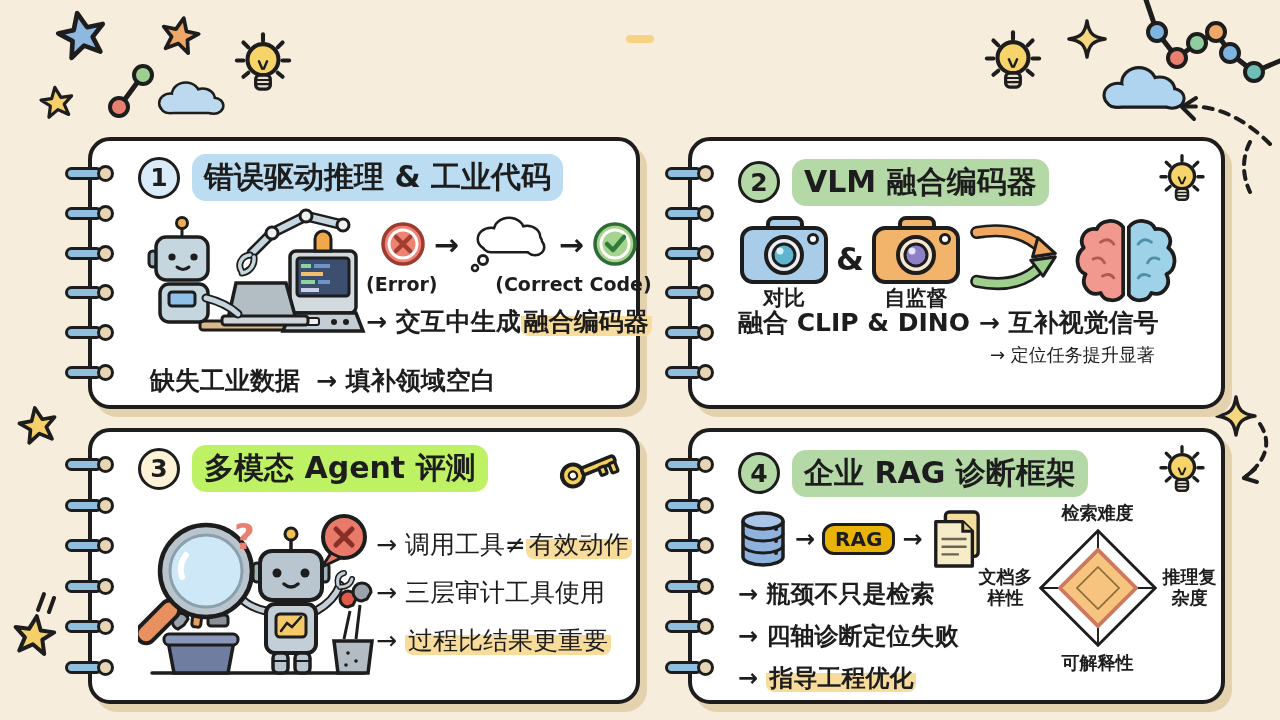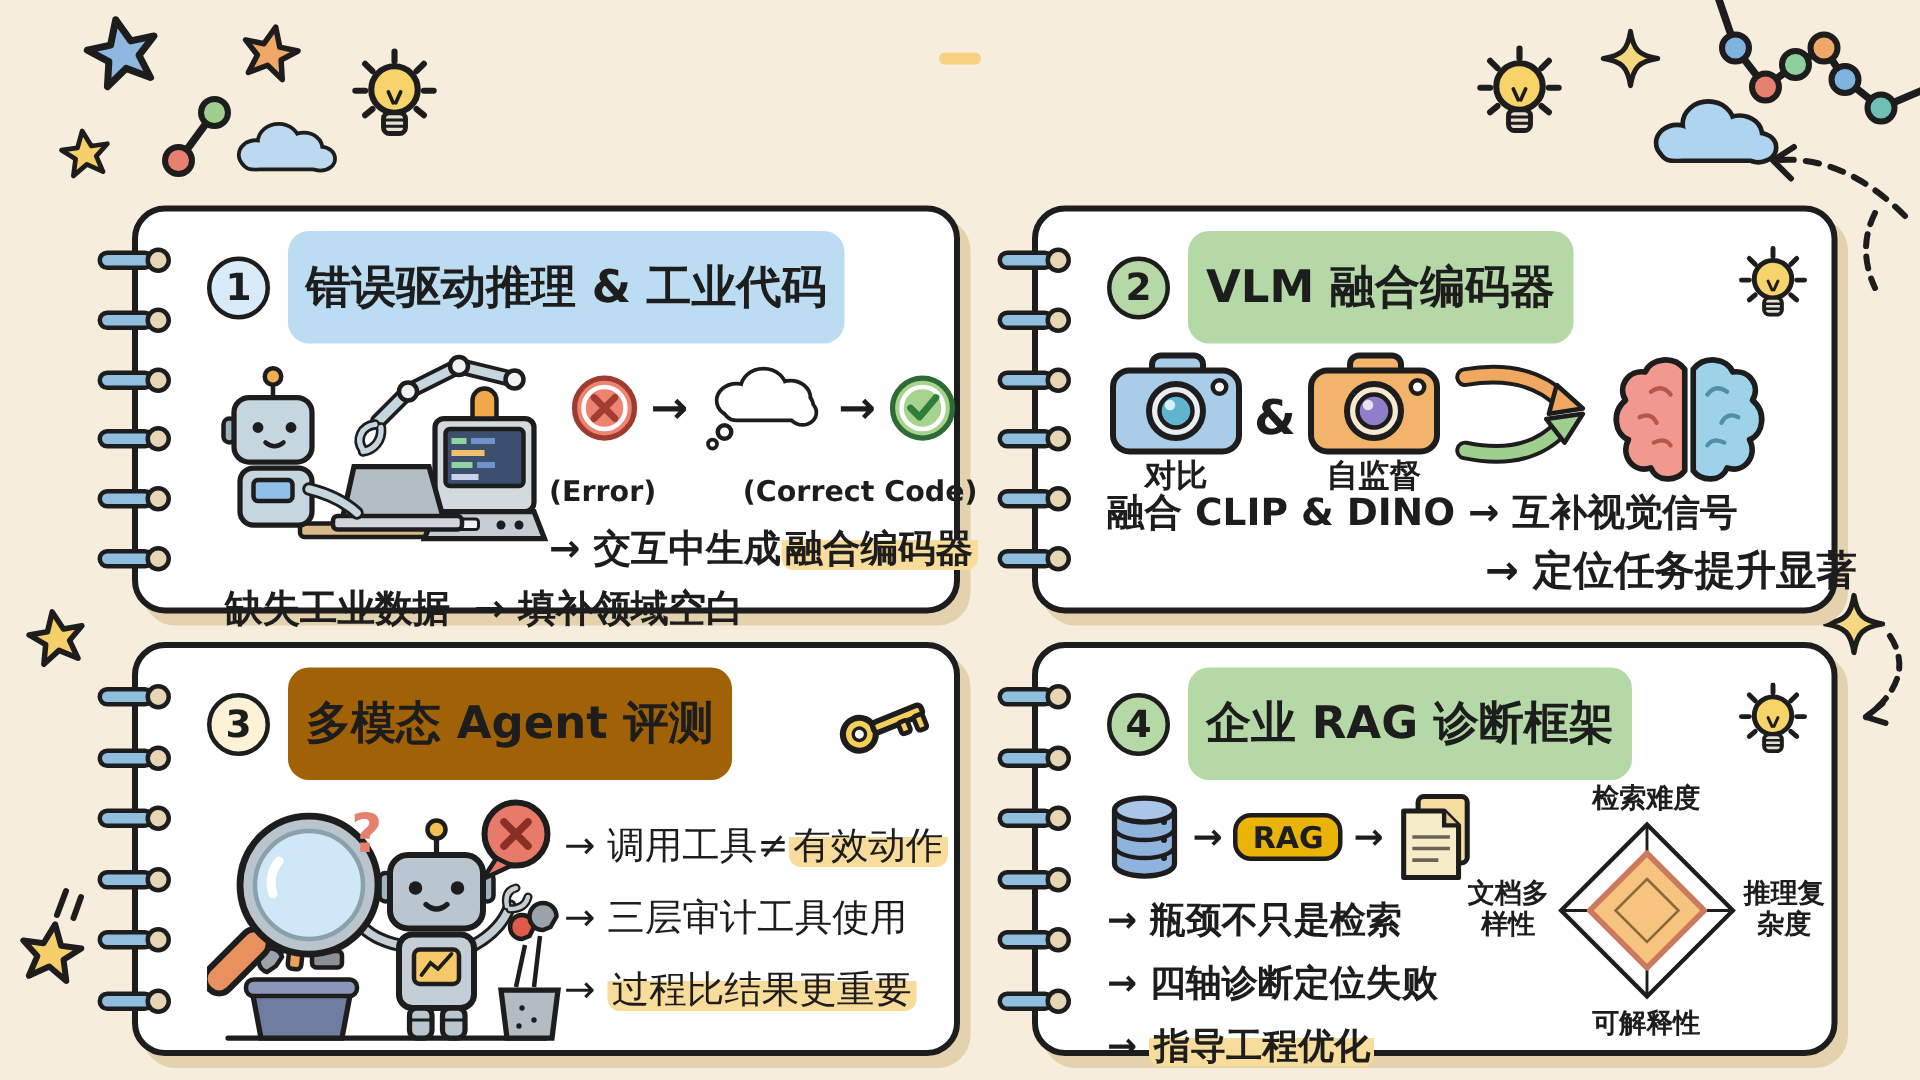--- a/index.html
+++ b/index.html
@@ -36,43 +36,43 @@
   .ring .pill { position:absolute; left:0; top:2px; width:38px; height:13px; background:#8fbede;
                 border:3px solid #1d1d1d; border-radius:8px; }
   .ring .hole { position:absolute; left:32px; top:0; width:17px; height:17px; background:#e7d6b6;
                 border:3px solid #1d1d1d; border-radius:50%; }
 
   .card-head { display:flex; align-items:center; gap:12px; }
   .badge { flex:0 0 auto; width:42px; height:42px; border:3.5px solid #1d1d1d; border-radius:50%;
            display:grid; place-items:center; font-size:25px; font-weight:800; line-height:1; }
   #card1 .badge { background:#d9ebf8; } #card2 .badge { background:#b4d9a6; }
   #card3 .badge { background:#fdf2d6; } #card4 .badge { background:#b4d9a6; }
-  .t-pill { font-size:30px; font-weight:800; padding:17px 12px; border-radius:14px; white-space:nowrap; }
-  .t-blue { background:#bcdcf2; } .t-green { background:#b4d9a6; } .t-orange { background:#a16207; }
+  .t-pill { font-size:30px; font-weight:800; padding:3px 12px; border-radius:14px; white-space:nowrap; }
+  .t-blue { background:#bcdcf2; } .t-green { background:#b4d9a6; } .t-orange { background:#bef264; }
   .corner-icon { margin-left:auto; }
 
   .hl { background:linear-gradient(180deg, rgba(0,0,0,0) 32%, #f8dc9c 32%);
         border-radius:8px; padding:0 3px; }
 
   
   .c1-body { flex:1; display:grid; grid-template-columns:228px 1fr; }
   .c1-right { display:flex; flex-direction:column; justify-content:flex-start; padding-top:14px; }
   .flow-row { display:flex; align-items:center; justify-content:center; gap:8px; }
   .flow-arrow { font-size:30px; font-weight:800; }
-  .flow-labels { display:flex; justify-content:space-between; font-size:19px; font-weight:800; margin-top:16px; }
+  .flow-labels { display:flex; justify-content:space-between; font-size:19px; font-weight:800; margin-top:0; }
   .c1-row1 { font-size:25px; font-weight:800; white-space:nowrap; margin-top:10px; }
   .c1-row2 { font-size:25px; font-weight:800; white-space:nowrap; display:flex; gap:16px; padding-left:12px; margin-top:2px; }
 
   
   .c2-row1 { display:flex; align-items:flex-start; gap:6px; margin-top:4px; }
   .cam-block { display:flex; flex-direction:column; align-items:center; }
   .cam-label { font-size:21px; font-weight:800; margin-top:-2px; }
   .amp { font-size:32px; font-weight:800; margin-top:26px; }
   .c2-row2 { font-size:25px; font-weight:800; white-space:nowrap; margin-top:-6px; }
-  .c2-row3 { font-size:27px; font-weight:700; white-space:nowrap; margin-top:4px; padding-left:252px;text-align:center; }
+  .c2-row3 { font-size:18px; font-weight:400; white-space:nowrap; margin-top:4px; padding-left:252px; }
 
   
   .c3-body { flex:1; display:grid; grid-template-columns:238px 1fr; align-items:center; }
   .c3-rows { display:flex; flex-direction:column; gap:15px; font-size:25px; font-weight:400; white-space:nowrap; }
 
   
   .c4-body { flex:1; display:grid; grid-template-columns:1fr 232px; }
   .c4-left { display:flex; flex-direction:column; gap:9px; margin-top:8px; }
   .c4-flow { display:flex; align-items:center; gap:7px; }
   .rag-pill { font-size:20px; font-weight:800; background:#eab308; border:3.5px solid #1d1d1d;

